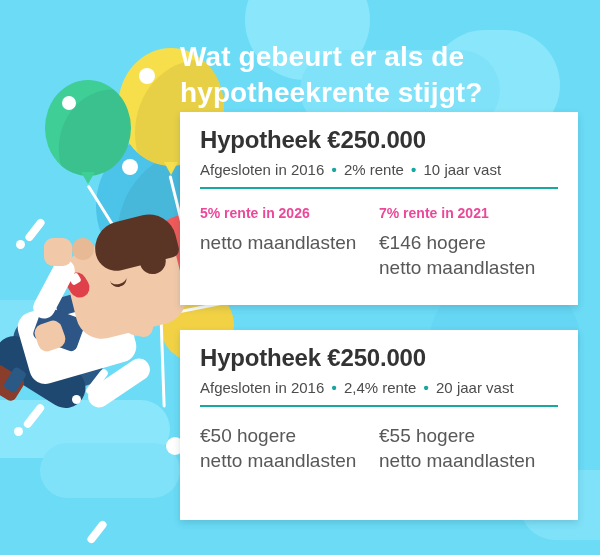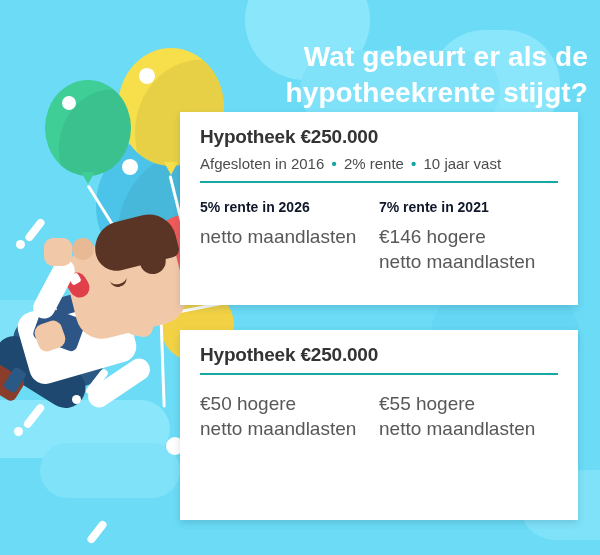--- a/index.html
+++ b/index.html
@@ -79,47 +79,47 @@
     transform-origin: 0 50%;
     border-radius: 2px;
   }
 
   
   .ch { position: absolute; }
 
   
   #title {
     position: absolute;
-    left: 188px;
+    left: 180px;
     top: 20px;
     width: 400px;
     color: #FFFFFF;
     font-size: 28px;
     line-height: 36px;
     font-weight: bold;
     letter-spacing: 0.1px;
-    text-align: right;
+    text-align: left;
   }
 
   
   .card {
     position: absolute;
     left: 180px;
     width: 398px;
     background: #FFFFFF;
     box-shadow: 0 3px 7px rgba(25,70,90,0.18);
   }
   #card-0 { top: 112px; height: 193px; }
   #card-1 { top: 330px; height: 190px; }
 
   .card-inner { padding: 14px 20px 0 20px; }
 
   .card-title {
     color: #333333;
-    font-size: 19px;
+    font-size: 24px;
     font-weight: bold;
     letter-spacing: -0.2px;
     margin: 0 0 7px 0;
     white-space: nowrap;
   }
   .card-sub {
     color: #4C4C4C;
     font-size: 15px;
     margin: 0 0 9px 0;
     white-space: nowrap;
@@ -133,21 +133,21 @@
     height: 2px;
     background: #17A9A1;
     width: 358px;
     margin-bottom: 16px;
   }
   .cols {
     display: flex;
   }
   .col { width: 195px; }
   .col-label {
-    color: #0f172a;
+    color: #ec4899;
     font-size: 14px;
     font-weight: bold;
     margin-bottom: 9px;
     white-space: nowrap;
   }
   .col-value {
     color: #585858;
     font-size: 19px;
     line-height: 25px;
     font-weight: normal;
@@ -294,20 +294,27 @@
             <div>netto maandlasten</div>
           </div>
         </div>
       </div>
     </div>
   </div>
 
   <div class="card" id="card-1">
     <div class="card-inner">
       <div class="card-title">Hypotheek €250.000</div>
+      <div class="card-sub">
+        <span>Afgesloten in 2016</span>
+        <span class="sep">•</span>
+        <span>2,4% rente</span>
+        <span class="sep">•</span>
+        <span>20 jaar vast</span>
+      </div>
       <div class="divider"></div>
       <div class="cols">
         <div class="col">
           <div class="col-value">
             <div>€50 hogere</div>
             <div>netto maandlasten</div>
           </div>
         </div>
         <div class="col">
           <div class="col-value">

